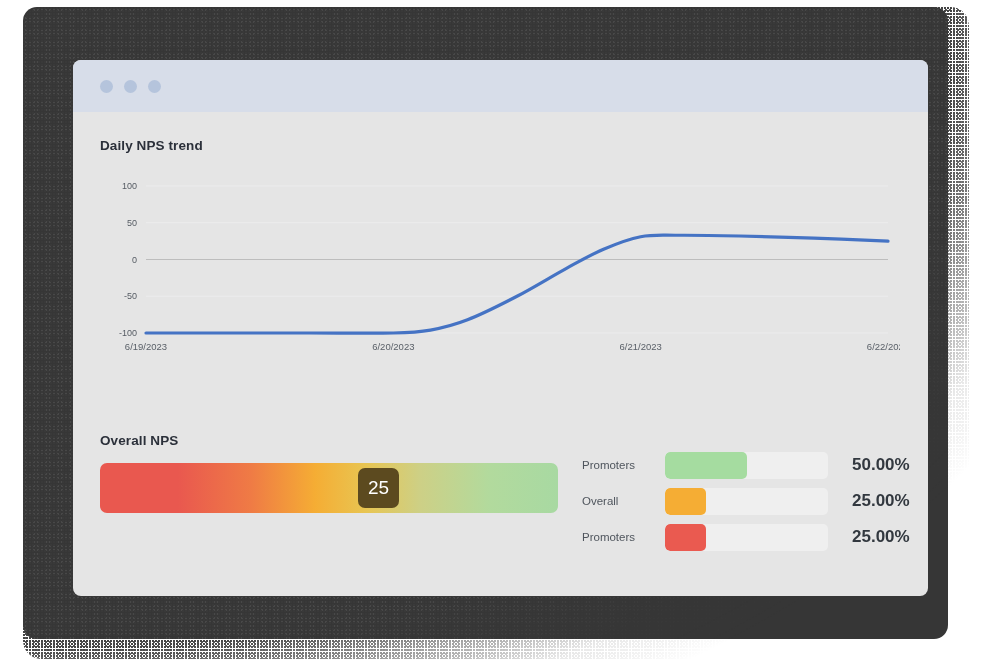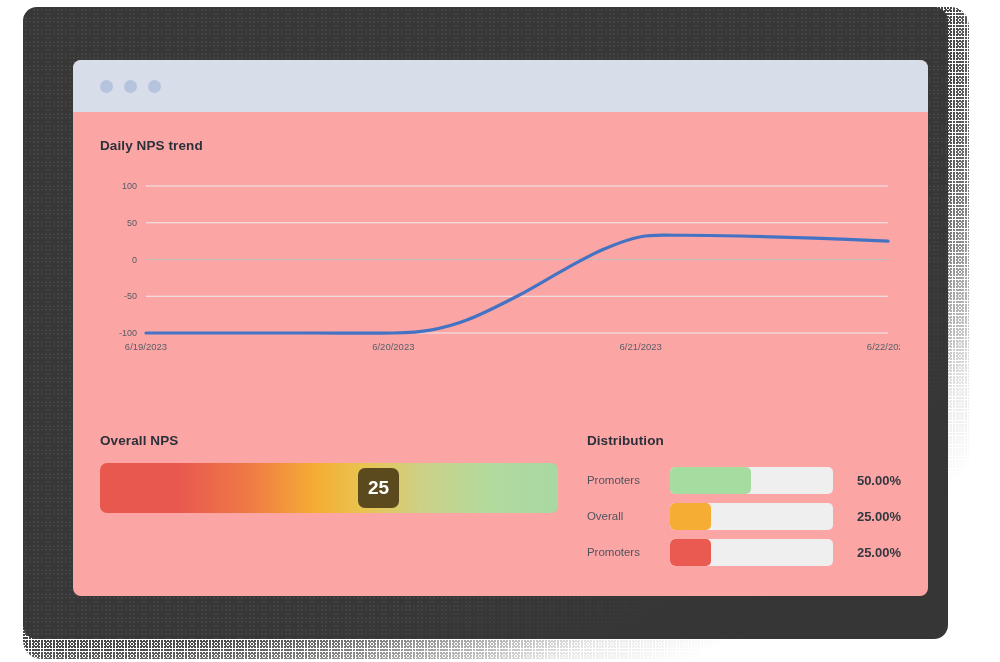--- a/index.html
+++ b/index.html
@@ -48,21 +48,21 @@
     opacity: 0.95;
   }
 
   
   .browser-card {
     position: absolute;
     left: 73px;
     top: 60px;
     width: 855px;
     height: 536px;
-    background: #fca5a5;
+    background: #e5e5e5;
     border-radius: 8px;
     overflow: hidden;
   }
   .titlebar {
     height: 52px;
     background: #d7dde9;
     display: flex;
     align-items: center;
     padding-left: 27px;
     gap: 11px;
@@ -135,21 +135,21 @@
     left: 258px;
     width: 41px;
     height: 40px;
     border-radius: 7px;
     background: #5c4a1f;
     display: flex;
     align-items: center;
     justify-content: center;
     color: #ffffff;
     font-size: 19px;
-    font-weight: bold;
+    font-weight: normal;
   }
 
   .dist-rows { margin-top: 14px; }
   .dist-row {
     display: flex;
     align-items: center;
     height: 36px;
   }
   .dist-label {
     width: 83px;
@@ -162,21 +162,21 @@
     border-radius: 5px;
     background: #efefef;
     overflow: hidden;
   }
   .dist-fill {
     height: 100%;
     border-radius: 5px;
   }
   .dist-pct {
     margin-left: 24px;
-    font-size: 13px;
+    font-size: 17px;
     font-weight: bold;
     color: #32383f;
   }
 </style>
 </head>
 <body>
 
 <div id="stage">
 
   <div class="device-frame"></div>
@@ -223,21 +223,20 @@
       <div class="lower">
 
         <div class="panel-left">
           <div class="section-title">Overall NPS</div>
           <div class="gauge">
             <div class="gauge-marker">25</div>
           </div>
         </div>
 
         <div class="panel-right">
-          <div class="section-title">Distribution</div>
           <div class="dist-rows" id="dist-rows">
               <div class="dist-row">
                 <div class="dist-label">Promoters</div>
                 <div class="dist-track">
                   <div class="dist-fill" style="width: 50%; background: rgb(165, 220, 160);"></div>
                 </div>
                 <div class="dist-pct">50.00%</div>
               </div>
               <div class="dist-row">
                 <div class="dist-label">Overall</div>

